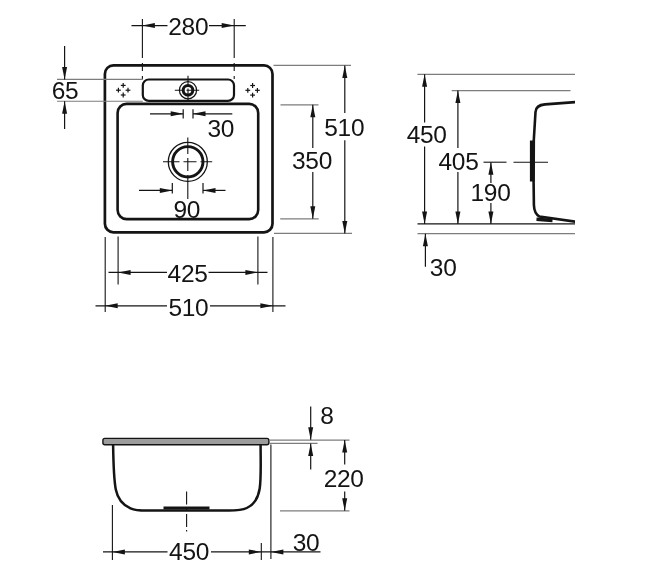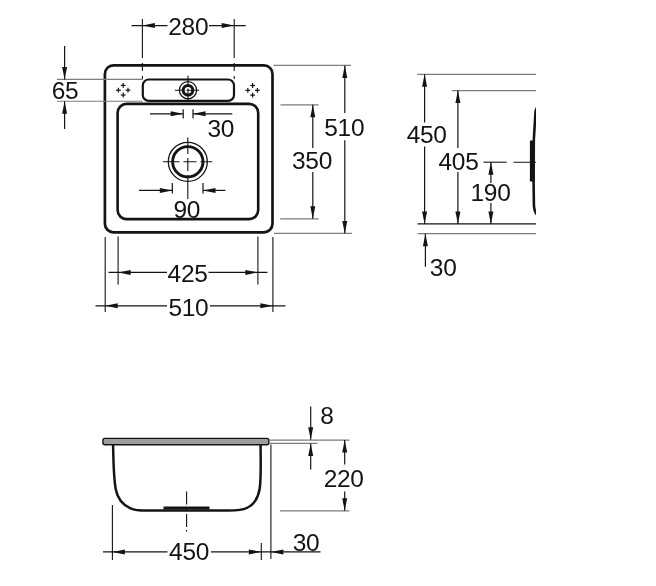--- a/index.html
+++ b/index.html
@@ -1,16 +1,16 @@
 <!DOCTYPE html>
 <html><head>
 <meta charset="utf-8">
 <style>
   html,body{margin:0;padding:0;background:#ffffff;}
-  #stage{position:relative;width:536px;height:586px;background:#ffffff;overflow:hidden;}
+  #stage{position:relative;width:536px;height:586px;background:#ffffff;overflow:hidden;padding-left:39px;}
   svg{position:absolute;left:0;top:0;}
   text{font-family:"Liberation Sans",sans-serif;font-size:24.5px;fill:#141414;letter-spacing:-0.3px;}
 </style>
 </head>
 <body>
 <div id="stage">
 <svg width="656" height="586" viewBox="0 0 656 586">
 
 <rect x="104.9" y="65.4" width="167.6" height="166.9" rx="8.5" fill="none" stroke="#141414" stroke-width="2.7"></rect>
 

